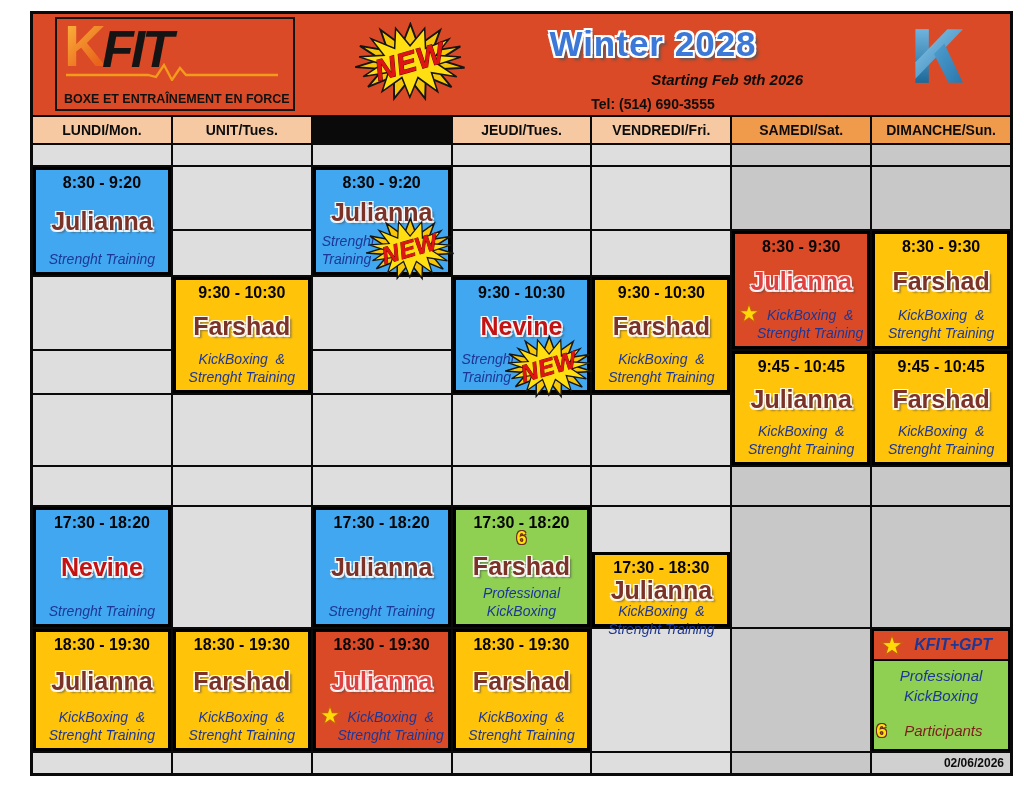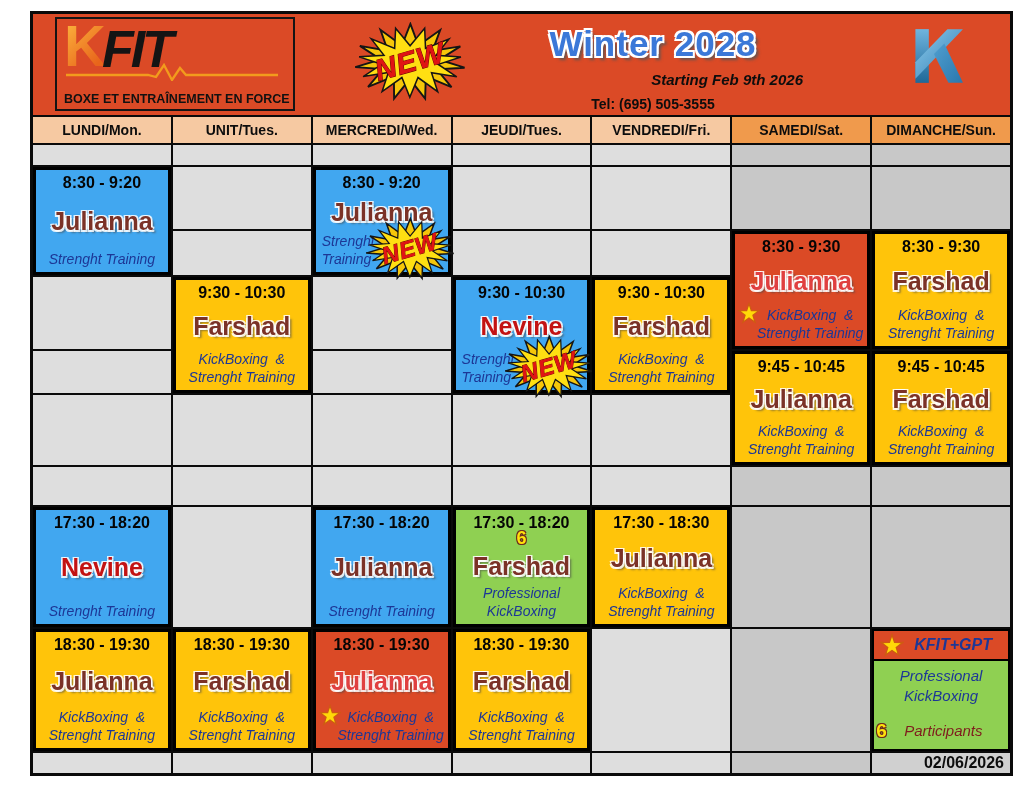--- a/index.html
+++ b/index.html
@@ -55,21 +55,21 @@
   
   .legend { display:flex; flex-direction:column; z-index:2; border:2px solid #000; }
   .legend-red { background:#DB4A26; height:30px; display:flex; align-items:center; border-bottom:2px solid #000; }
   .legend-red .star-slot { margin-left:6px; line-height:0; }
   .legend-label { margin-left:auto; margin-right:16px; font-size:16px; font-weight:700; font-style:italic; color:#1D3796; }
   .legend-green { background:#8FD052; flex:1; display:flex; flex-direction:column; padding-top:5px; }
   .legend-class { font-size:15px; font-style:italic; color:#1D3796; text-align:center; white-space:pre-wrap; line-height:1.3; }
   .legend-participants { margin-top:auto; margin-bottom:9px; display:flex; align-items:center; padding:0 2px; }
   .legend-participants .badge-six { font-size:19px; }
   .legend-plabel { margin:0 auto; font-size:15px; font-style:italic; color:#7f1d1d; padding-right:6px; }
-  .date-cell { background:#D0D0D0; z-index:2; display:flex; align-items:center; justify-content:flex-end; padding-right:6px; font-size:16px; font-weight:600; color:#0d0d0d; }
+  .date-cell { background:#D0D0D0; z-index:2; display:flex; align-items:center; justify-content:flex-end; padding-right:6px; font-size:12px; font-weight:600; color:#0d0d0d; }
 </style>
 </head>
 <body>
 
 <div class="page">
   <div class="sheet">
 
     <div class="banner">
       <div class="logo-frame">
         <div class="logo-line">
@@ -84,21 +84,21 @@
 
       <span class="new-burst-banner"><svg viewBox="0 0 120 84" width="118" height="80">
             <polygon points="117.3,48.0 88.1,49.6 103.6,68.4 76.6,57.2 75.9,80.5 59.8,60.0 43.3,80.3 43.1,57.1 15.9,68.0 31.7,49.4 2.5,47.4 29.3,39.3 7.4,25.1 36.7,30.1 29.0,8.2 51.5,24.7 60.4,2.0 68.9,24.8 91.7,8.5 83.6,30.3 112.9,25.6 90.7,39.6" fill="#F5C60A" stroke="#151515" stroke-width="2"></polygon>
             <polygon points="113.5,36.8 89.7,44.5 109.1,57.5 82.6,53.2 89.1,73.2 68.4,58.3 59.8,79.0 51.5,58.3 30.7,73.1 37.3,53.1 10.8,57.3 30.3,44.4 6.6,36.6 32.7,34.9 19.3,17.7 43.9,27.7 44.9,6.5 60.1,25.0 75.4,6.5 76.3,27.7 100.9,17.8 87.3,35.0" fill="#FFDF12" stroke="#151515" stroke-width="1.6"></polygon>
             <text x="60" y="52" text-anchor="middle" font-size="31" font-weight="700" font-style="italic" fill="#E01414" stroke="#6E0000" stroke-width="1.1" paint-order="stroke" font-family="&quot;Liberation Sans&quot;,sans-serif" letter-spacing="1" transform="rotate(-16 60 42)">NEW</text>
           </svg></span>
 
       <div class="banner-title">Winter 2028</div>
       <div class="banner-subtitle">Starting Feb 9th 2026</div>
       <div class="banner-address">
-        <span>Tel: (695) 505-3555</span>
+        <span>Tel: (514) 690-3555</span>
       </div>
 
       <svg class="k-mark" width="62" height="62" viewBox="0 0 60 60">
         <defs>
           <linearGradient id="kg1" x1="0" y1="0" x2="1" y2="1">
             <stop offset="0" stop-color="#8CCBEA"></stop>
               <stop offset="1" stop-color="#2F7CB5"></stop>
           </linearGradient>
           <linearGradient id="kg2" x1="0" y1="0" x2="0" y2="1">
             <stop offset="0" stop-color="#6FB4DE"></stop>
@@ -128,21 +128,20 @@
 KickBoxing</div>
           <div class="legend-participants">
             <span class="badge-six">6</span>
             <span class="legend-plabel">Participants</span>
           </div>
         </div>
       </div>
       <div class="date-cell" style="grid-column:7;grid-row:11">02/06/2026</div>
     <div class="day-header weekday" style="grid-area: 1 / 1;">LUNDI/Mon.</div>
         <div class="day-header weekday" style="grid-area: 1 / 2;">UNIT/Tues.</div>
-        <div class="day-header weekday" style="grid-area: 1 / 3;">MERCREDI/Wed.</div>
         <div class="day-header weekday" style="grid-area: 1 / 4;">JEUDI/Tues.</div>
         <div class="day-header weekday" style="grid-area: 1 / 5;">VENDREDI/Fri.</div>
         <div class="day-header weekend" style="grid-area: 1 / 6;">SAMEDI/Sat.</div>
         <div class="day-header weekend" style="grid-area: 1 / 7;">DIMANCHE/Sun.</div>
         <div class="cell wd" style="grid-area: 2 / 1;"></div>
         <div class="cell wd" style="grid-area: 2 / 2;"></div>
         <div class="cell wd" style="grid-area: 2 / 3;"></div>
         <div class="cell wd" style="grid-area: 2 / 4;"></div>
         <div class="cell wd" style="grid-area: 2 / 5;"></div>
         <div class="cell we" style="grid-area: 2 / 6;"></div>
@@ -282,21 +281,21 @@
           <div class="card-name maroon">Julianna</div>
           <div class="card-class">Strenght Training</div>
         </div>
         <div class="card green" style="grid-area: 9 / 4 / 10;">
           <div class="card-time">17:30 - 18:20</div>
           <div class="badge-six">6</div>
           <div class="card-name maroon">Farshad</div>
           <div class="card-class">Professional
 KickBoxing</div>
         </div>
-        <div class="card yellow" style="grid-area: 9 / 5 / 10;">
+        <div class="card yellow" style="grid-area: 9 / 5 / 10; margin-top: 45px;">
           <div class="card-time">17:30 - 18:30</div>
           <div class="card-name maroon">Julianna</div>
           <div class="card-class">KickBoxing  &amp;
 Strenght Training</div>
         </div>
         <div class="card yellow" style="grid-area: 10 / 1 / 11;">
           <div class="card-time">18:30 - 19:30</div>
           <div class="card-name maroon">Julianna</div>
           <div class="card-class">KickBoxing  &amp;
 Strenght Training</div>

